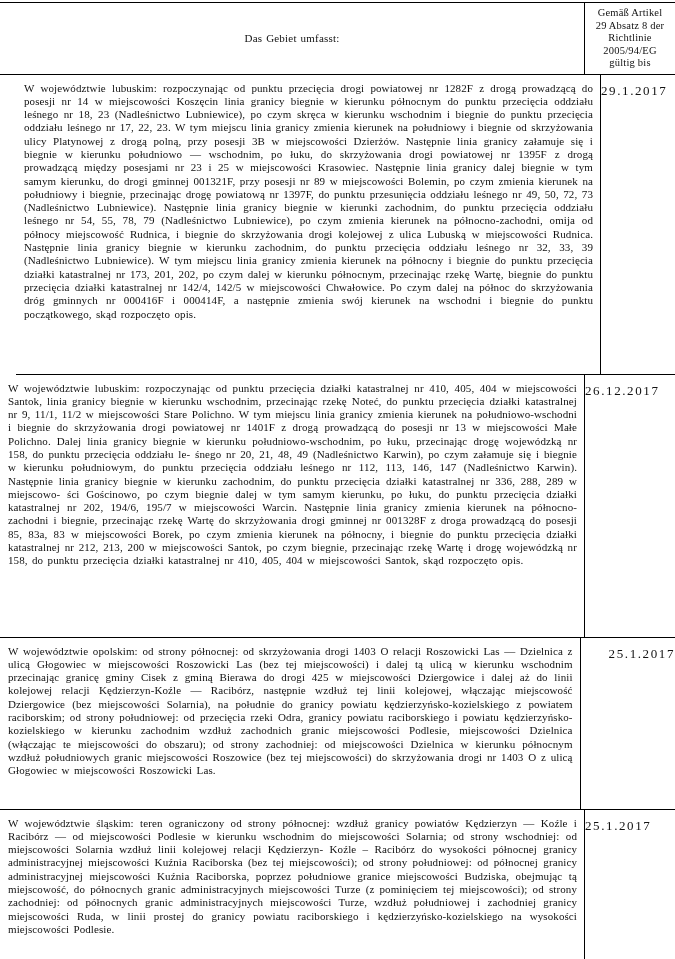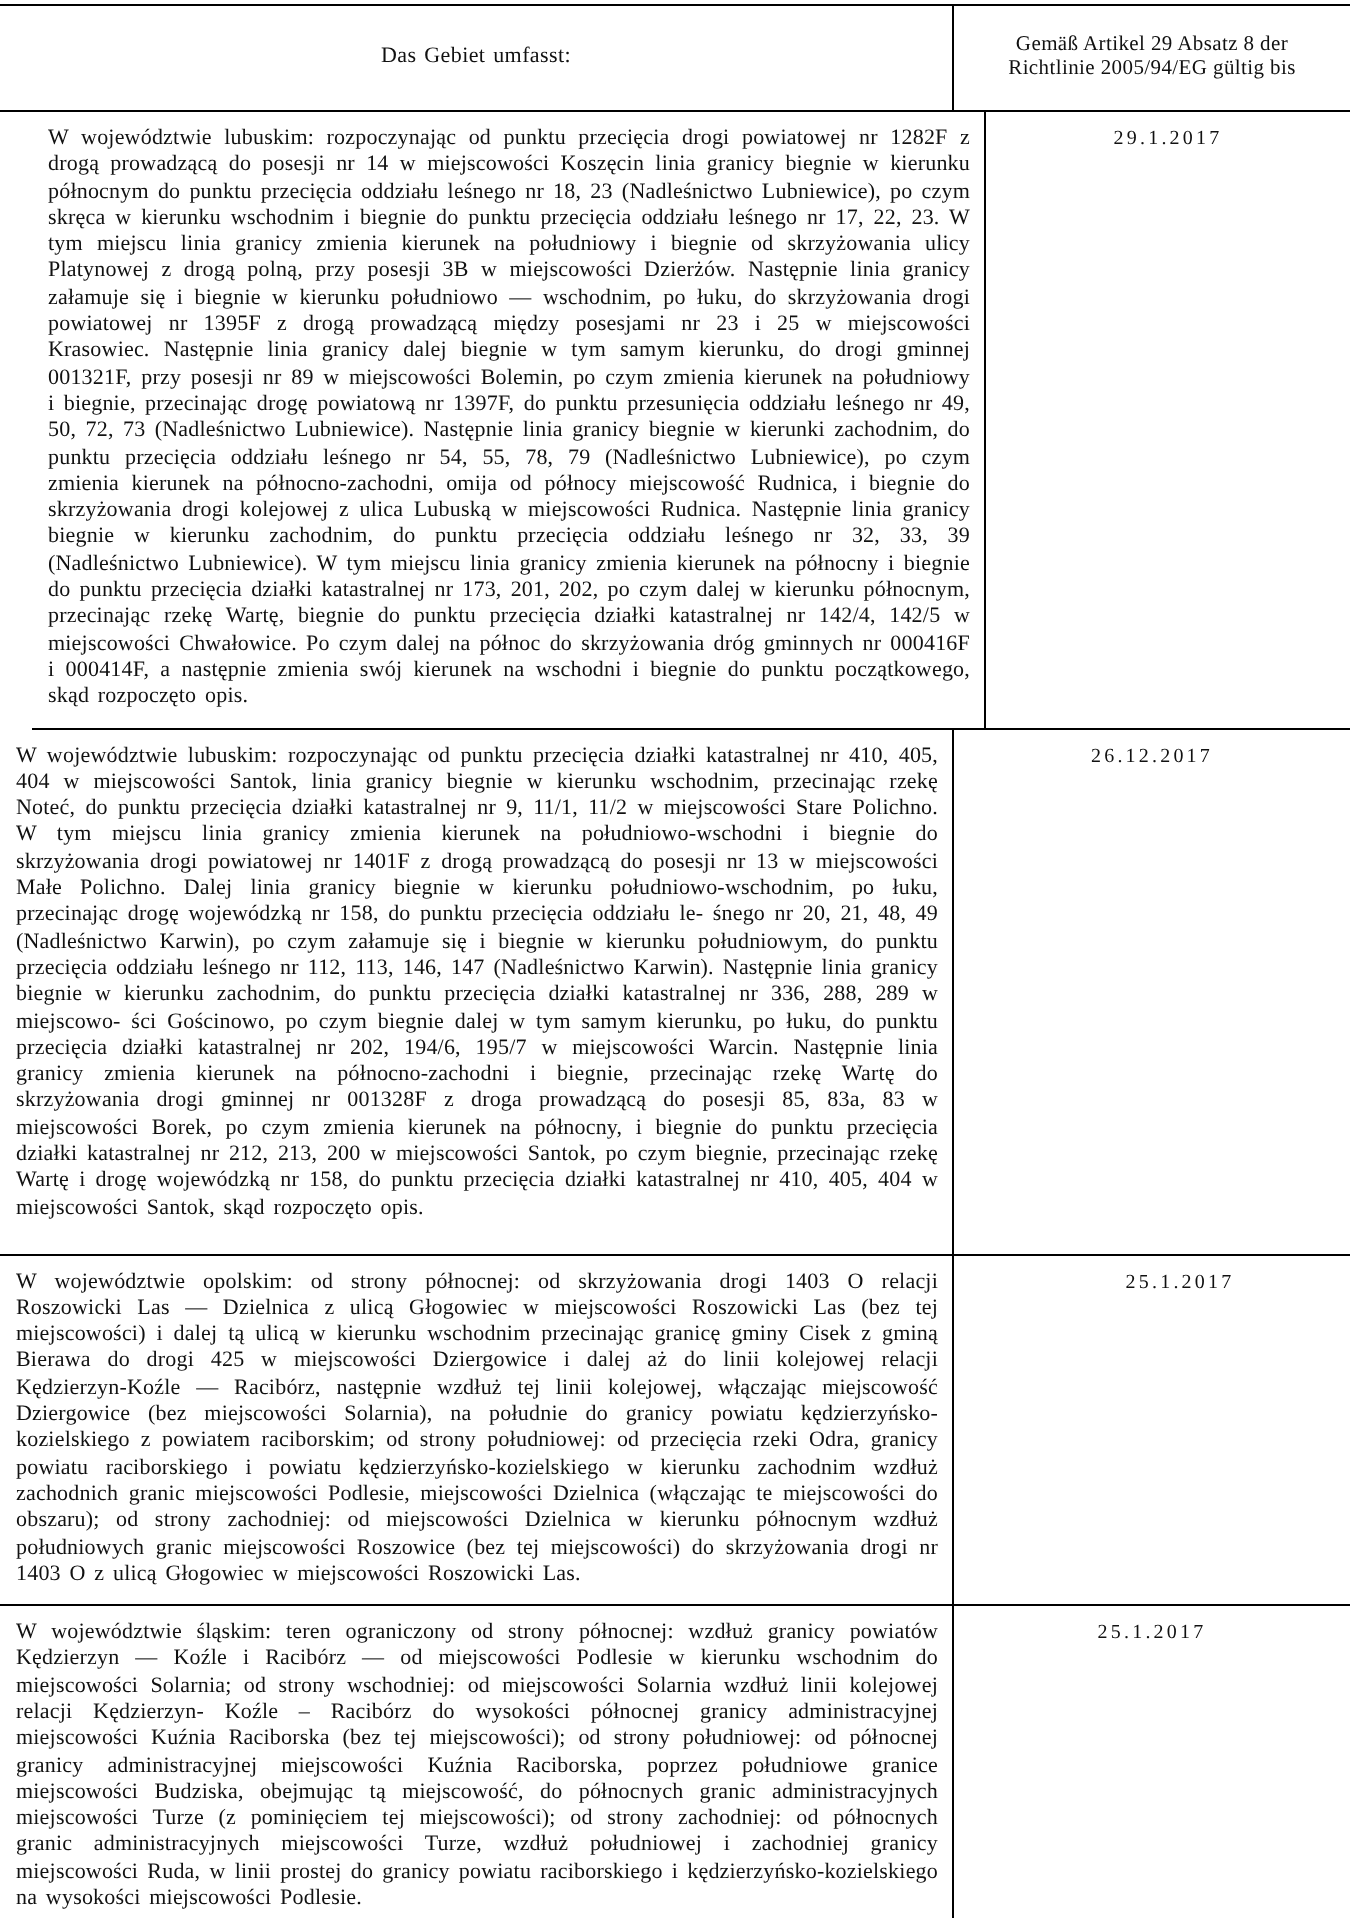--- a/index.html
+++ b/index.html
@@ -26,36 +26,35 @@
   }
   .row {
     display: flex;
     border-bottom: 1px solid #000;
     box-sizing: border-box;
   }
   .row:last-child {
     border-bottom: 2px solid #ec4899; 
   }
   .desc-cell {
-    width: 477px;
+    width: 585px;
     box-sizing: border-box;
     border-right: 1px solid #000;
     padding: 7px 7px 8px 8px;
     font-size: 11px;
     line-height: 13.3px;
     text-align: justify;
     letter-spacing: 0.1px;
     word-spacing: 1.5px;
   }
   .date-cell {
     flex: 1;
     box-sizing: border-box;
-    text-align: center;
     padding-top: 8px;
-    font-size: 10px;
+    font-size: 13px;
     letter-spacing: 1.6px;
   }
   .header-row {
     min-height: 53px;
   }
   .header-left {
     display: flex;
     align-items: center;
     justify-content: center;
     text-align: center;

